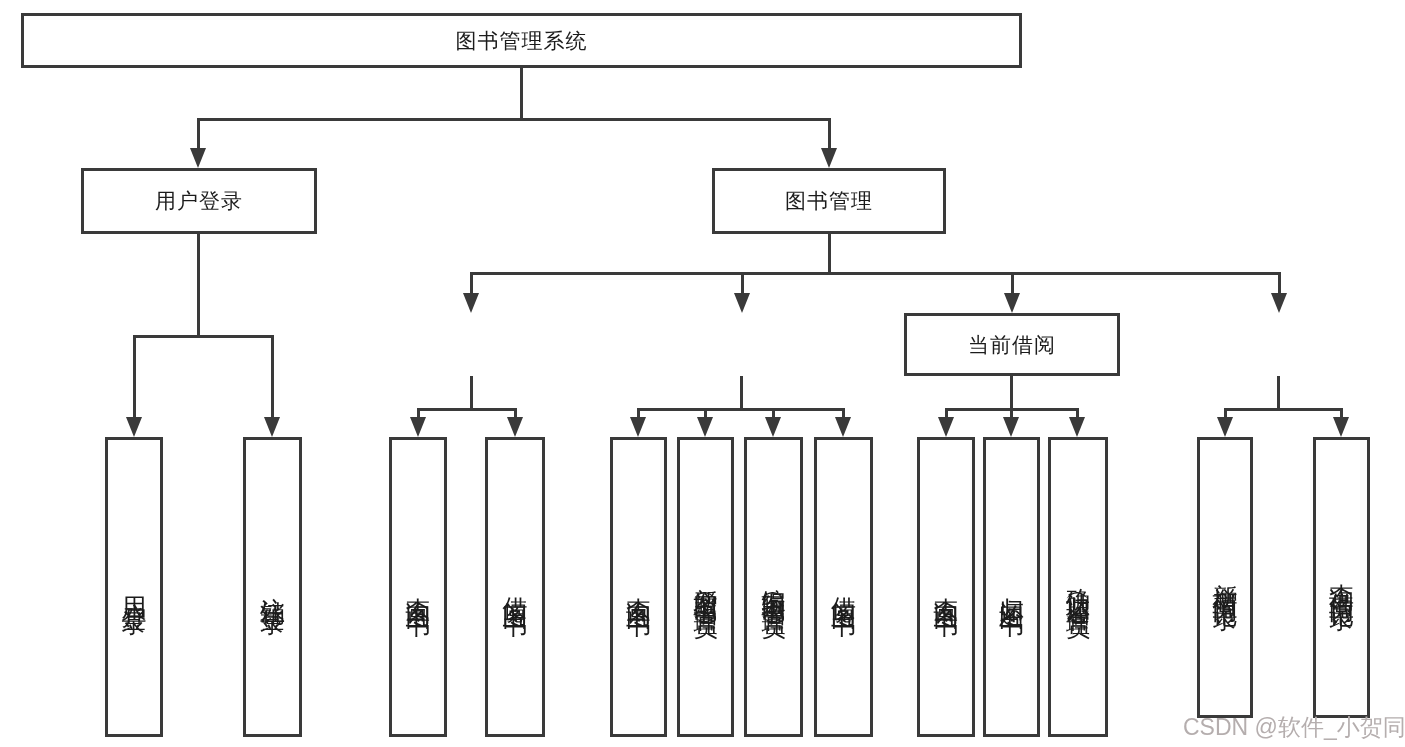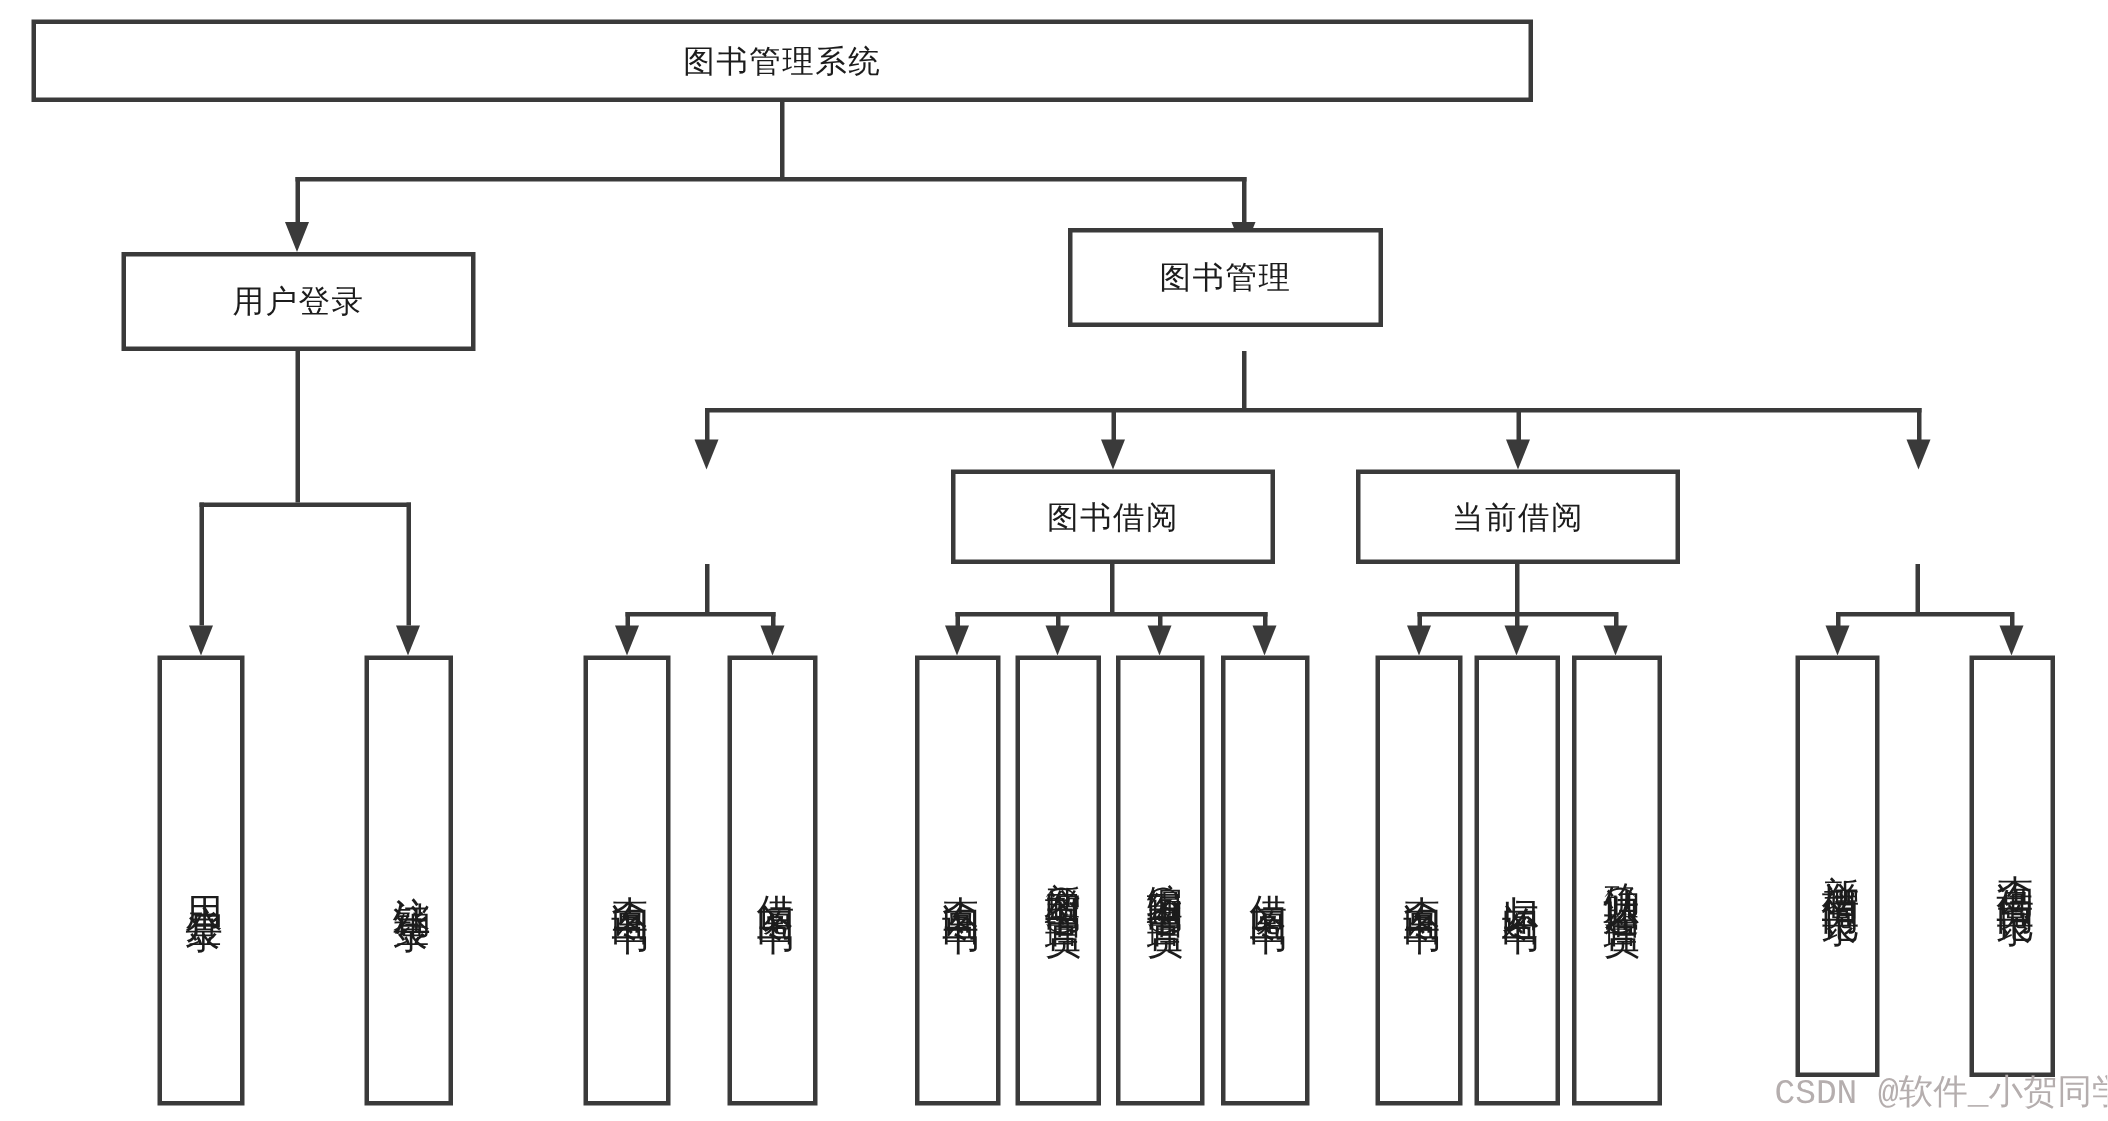--- a/index.html
+++ b/index.html
@@ -7,21 +7,21 @@
     --text:#1c1c1c;
     --wm:#b5aeae;
     --bg:#ffffff;
   }
   html,body{margin:0;padding:0;background:var(--bg);}
   .stage{
     position:relative;
     width:1405px;height:747px;
     background:var(--bg);
     overflow:hidden;
-    font-family:Liberation Mono, monospace;
+    font-family:Liberation Sans, sans-serif;
     color:var(--text);
     text-align:right;
   }
   .box{
     position:absolute;
     box-sizing:border-box;
     border:3px solid var(--line);
     background:#fff;
     display:flex;
     align-items:center;
@@ -70,21 +70,21 @@
   <div class="vl" style="left:520px;top:68px;height:50px"></div>
   <div class="hl" style="left:197px;top:118px;width:634px"></div>
   <div class="vl" style="left:197px;top:118px;height:32px"></div>
   <div class="ah" style="left:190px;top:148px"></div>
   <div class="vl" style="left:828px;top:118px;height:32px"></div>
   <div class="ah" style="left:821px;top:148px"></div>
 
   <div class="box h" style="left:81px;top:168px;width:236px;height:66px">
     <span>用户登录</span>
   </div>
-  <div class="box h" style="left:712px;top:152px;width:210px;height:66px">
+  <div class="box h" style="left:712px;top:168px;width:234px;height:66px">
     <span>图书管理</span>
   </div>
 
   <div class="vl" style="left:197px;top:234px;height:101px"></div>
   <div class="hl" style="left:133px;top:335px;width:141px"></div>
   <div class="vl" style="left:133px;top:335px;height:82px"></div>
   <div class="ah" style="left:126px;top:417px"></div>
   <div class="vl" style="left:271px;top:335px;height:82px"></div>
   <div class="ah" style="left:264px;top:417px"></div>
 
@@ -92,23 +92,20 @@
   <div class="hl" style="left:470px;top:272px;width:811px"></div>
   <div class="vl" style="left:470px;top:272px;height:23px"></div>
   <div class="ah" style="left:463px;top:293px"></div>
   <div class="vl" style="left:741px;top:272px;height:23px"></div>
   <div class="ah" style="left:734px;top:293px"></div>
   <div class="vl" style="left:1011px;top:272px;height:23px"></div>
   <div class="ah" style="left:1004px;top:293px"></div>
   <div class="vl" style="left:1278px;top:272px;height:23px"></div>
   <div class="ah" style="left:1271px;top:293px"></div>
 
-  <div class="box h" style="left:634px;top:313px;width:216px;height:63px">
-    <span>图书借阅</span>
-  </div>
   <div class="box h" style="left:904px;top:313px;width:216px;height:63px">
     <span>当前借阅</span>
   </div>
 
   <div class="vl" style="left:470px;top:376px;height:32px"></div>
   <div class="hl" style="left:417px;top:408px;width:100px"></div>
   <div class="vl" style="left:417px;top:408px;height:10px"></div>
   <div class="ah" style="left:410px;top:417px"></div>
   <div class="vl" style="left:514px;top:408px;height:10px"></div>
   <div class="ah" style="left:507px;top:417px"></div>

